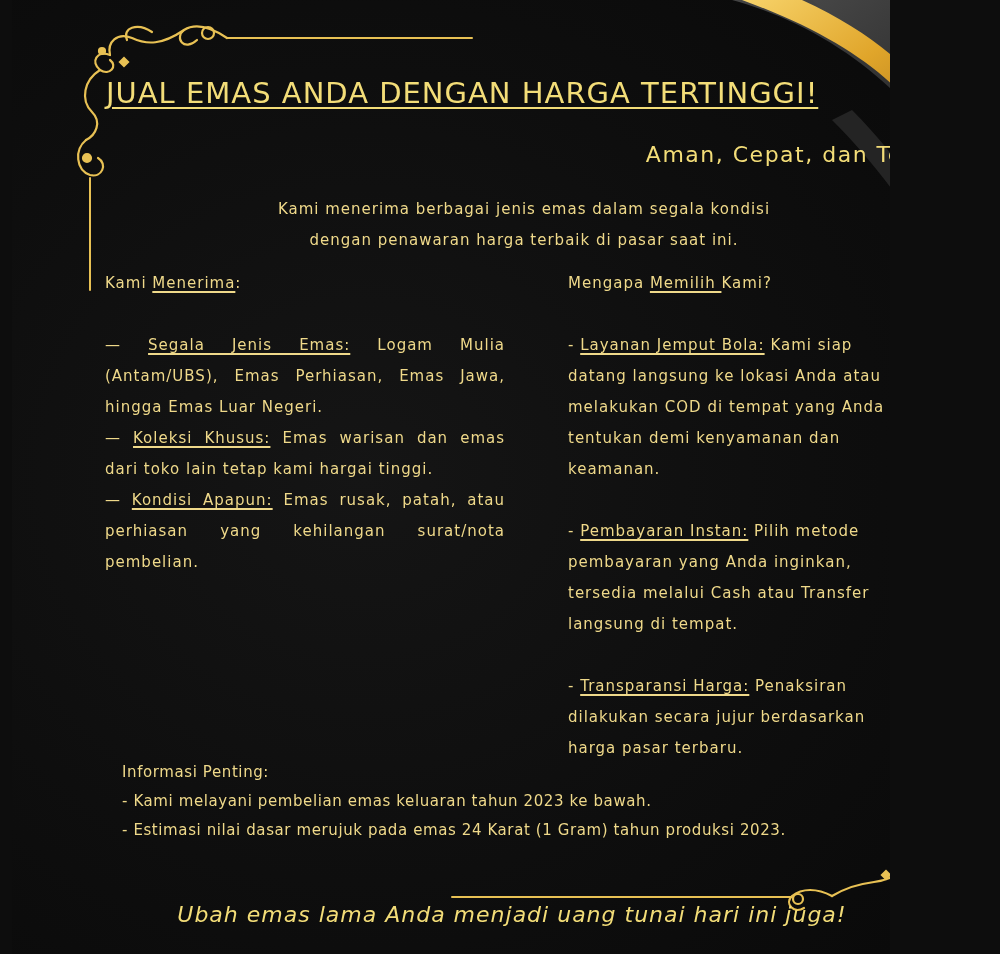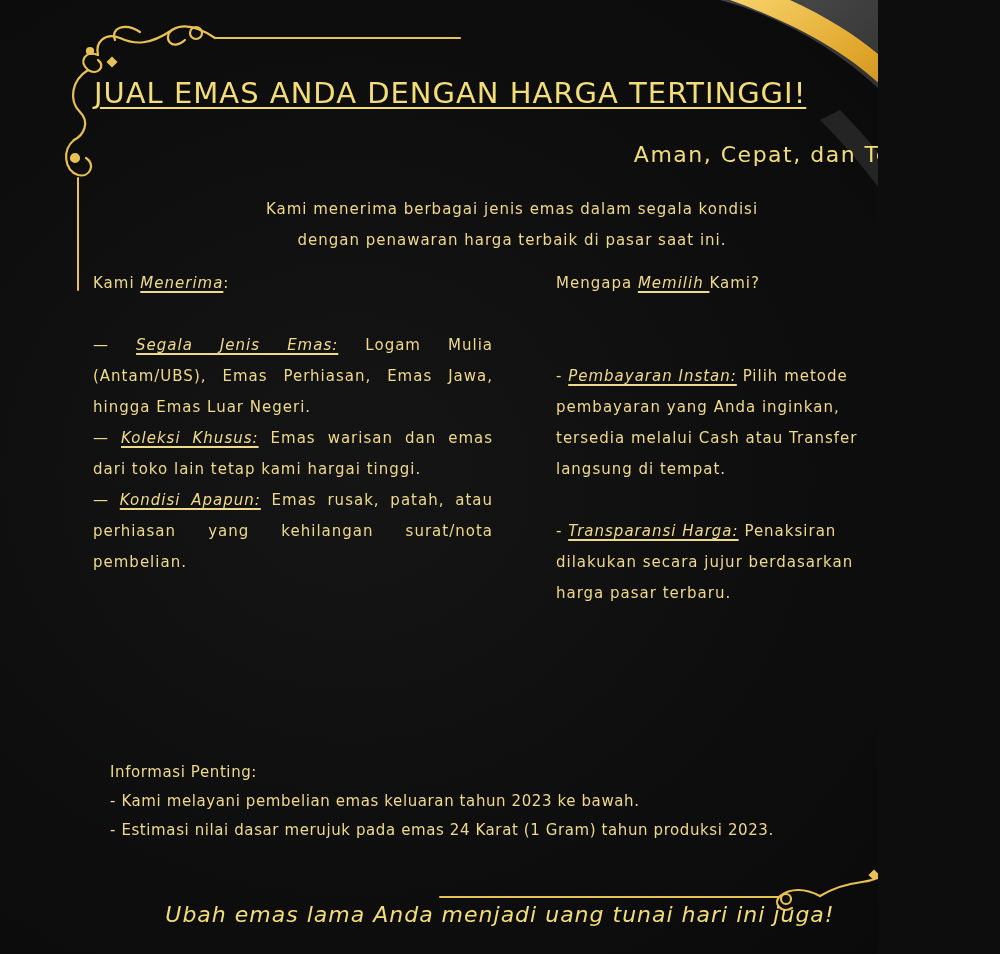--- a/index.html
+++ b/index.html
@@ -1,20 +1,20 @@
 <!DOCTYPE html>
 <html><head>
 <meta charset="utf-8">
 <style>
   * { box-sizing: border-box; margin: 0; padding: 0; }
   html, body { width: 1000px; height: 954px; background: #0d0d0d; overflow: hidden; }
   body { position: relative; font-family: "DejaVu Sans", sans-serif; color: #f0dc7a; }
 
   .canvas {
-    position: absolute; left: 0; top: 0; width: 878px; height: 954px;
+    position: absolute; left: 12px; top: 0; width: 878px; height: 954px;
     background: radial-gradient(ellipse at 40% 50%, #151515 0%, #0e0e0e 60%, #0a0a0a 100%);
     overflow: hidden;
   }
 
   
   .swoosh { position: absolute; pointer-events: none; }
 
   .ornament { position: absolute; pointer-events: none; }
 
   .title {
@@ -28,21 +28,21 @@
     font-family: "DejaVu Sans", sans-serif; font-size: 22px; letter-spacing: 1.5px; color: #f3dd78; padding-left: 16px;
   }
   .intro {
     position: absolute; left: 0; width: 1000px; top: 194px; text-align: center;
     font-size: 15px; line-height: 31px; letter-spacing: 1px; color: #efd98a; margin-left: 12px;
   }
 
   .col { position: absolute; font-size: 15px; line-height: 31px; letter-spacing: 1px; color: #efd98a; }
   .col-left { left: 93px; top: 268px; width: 400px; }
   .col-right { left: 530px; top: 268px; width: 340px; margin-left: 26px; }
-  .u { text-decoration: underline; text-decoration-thickness: 1.5px; text-underline-offset: 3px; font-style: italic; }
+  .u { text-decoration: underline; text-decoration-thickness: 1.5px; text-underline-offset: 3px; }
   .just { text-align: justify; text-align-last: left; }
   .blank { height: 31px; }
 
   .contact { position: absolute; left: 70px; width: 440px; top: 610px; text-align: center; font-size: 13px; line-height: 25px; letter-spacing: 1px; color: #efd98a; }
 
   .info { position: absolute; left: 110px; top: 758px; width: 800px; font-size: 15px; line-height: 29px; letter-spacing: 0.6px; color: #efd98a; }
 
   .footer {
     position: absolute; left: 0; width: 1000px; top: 902px; text-align: center;
     font-family: "DejaVu Sans", sans-serif; font-style: italic; font-size: 22px; letter-spacing: 1px; color: #f3dd78;
@@ -127,20 +127,23 @@
       <span>— </span><span class="u">Kondisi Apapun:</span><span> Emas rusak, patah, atau perhiasan yang kehilangan surat/nota pembelian.</span>
     </div>
   </div>
 
 
   <div class="col col-right">
     <div>
       <span>Mengapa </span><span class="u">Memilih </span><span>Kami?</span>
     </div>
     <div class="blank"></div>
+    <div>
+      <span>- </span><span class="u">Layanan Jemput Bola:</span><span> Kami siap datang langsung ke lokasi Anda atau melakukan COD di tempat yang Anda tentukan demi kenyamanan dan keamanan.</span>
+    </div>
     <div class="blank"></div>
     <div>
       <span>- </span><span class="u">Pembayaran Instan:</span><span> Pilih metode pembayaran yang Anda inginkan, tersedia melalui Cash atau Transfer langsung di tempat.</span>
     </div>
     <div class="blank"></div>
     <div>
       <span>- </span><span class="u">Transparansi Harga:</span><span> Penaksiran dilakukan secara jujur berdasarkan harga pasar terbaru.</span>
     </div>
   </div>
 

